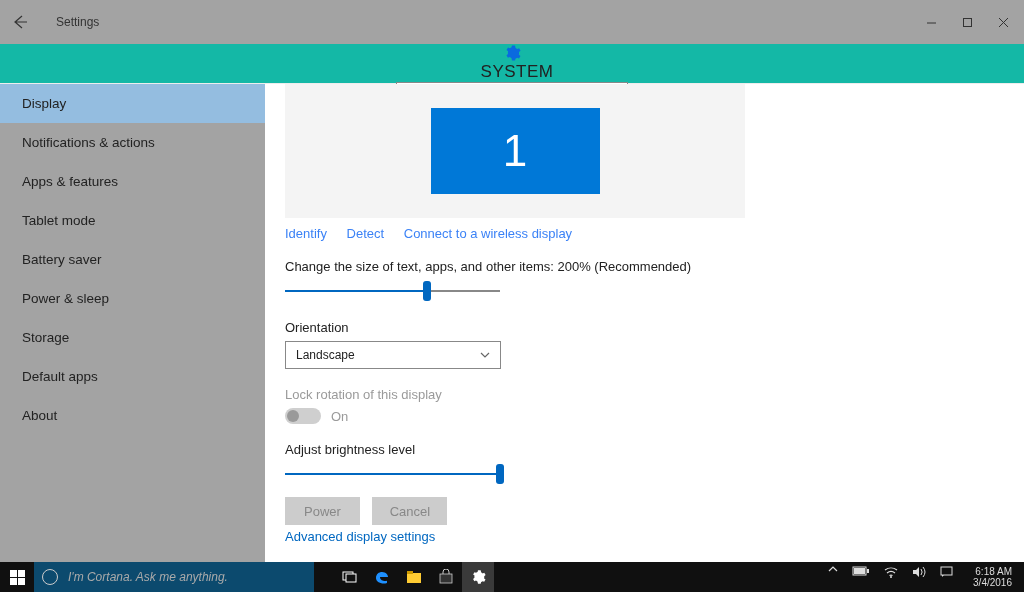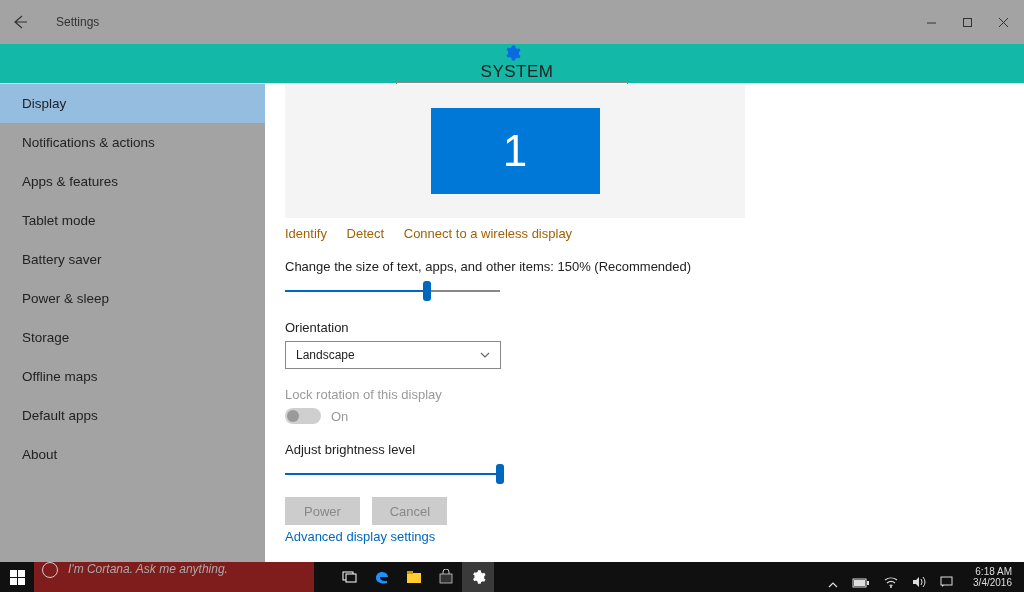--- a/index.html
+++ b/index.html
@@ -72,21 +72,21 @@
   margin-top: 0;
 }
 .monitor {
   width: 169px; height: 86px;
   background: #0078d7;
   color: #fff;
   display: flex; align-items: center; justify-content: center;
   font-size: 44px; font-weight: 200;
 }
 .link-row { margin-top: 8px; font-size: 13px; }
-.link-row a { color: #a16207; text-decoration: none; margin-right: 16px; cursor: pointer; }
+.link-row a { color: #3b82f6; text-decoration: none; margin-right: 16px; cursor: pointer; }
 .label { font-size: 13px; color: #222; margin-top: 18px; }
 .label-dim { color: #9a9a9a; }
 
 
 .slider-wrap { width: 215px; height: 22px; position: relative; margin-top: 6px; }
 .slider-track {
   position: absolute; top: 50%; left: 0; right: 0;
   height: 2px; background: #888; transform: translateY(-50%);
 }
 .slider-fill {
@@ -144,37 +144,37 @@
   display: flex; align-items: center;
   color: #fff; font-size: 11px;
 }
 .taskbar .start {
   width: 34px; height: 100%;
   display: flex; align-items: center; justify-content: center;
   cursor: pointer;
 }
 .taskbar .cortana {
   width: 280px; height: 100%;
-  display: flex; 
-  background: #7f1d1d;
+  display: flex; align-items: center;
+  background: #0c4a6e;
   padding-left: 8px; gap: 10px;
   color: #aaa; font-style: italic; font-size: 12px;
 }
 .taskbar .cortana .circle {
   width: 16px; height: 16px;
   border: 1.6px solid #ccc; border-radius: 50%;
 }
 .taskbar .app-icons { display: flex; height: 100%; align-items:center; margin-left: 20px;}
 .taskbar .app-icons .ti {
   width: 32px; height: 100%;
   display: flex; align-items: center; justify-content: center;
   cursor: pointer; font-size: 14px;
 }
 .taskbar .app-icons .ti.active { background: #3a3a3a; }
-.taskbar .tray { margin-left: auto; display: flex; align-items: flex-end; gap: 14px; padding-right: 6px; color: #ddd; }
+.taskbar .tray { margin-left: auto; display: flex; align-items: flex-start; gap: 14px; padding-right: 6px; color: #ddd; }
 .taskbar .tray .ic { font-size: 12px; cursor: pointer; }
 .taskbar .clock { text-align: right; line-height: 1.1; font-size: 10px; padding: 0 6px; }
 
 
 .winlogo { display: grid; grid-template-columns: 7px 7px; grid-template-rows: 7px 7px; gap: 1px; }
 .winlogo div { background: #fff; }
 
 svg { display:block; }
 </style>
 </head>
@@ -228,39 +228,38 @@
 <div class="main">
 
   <div class="sidebar">
     <div class="item selected"><span>Display</span></div>
     <div class="item"><span>Notifications &amp; actions</span></div>
     <div class="item"><span>Apps &amp; features</span></div>
     <div class="item"><span>Tablet mode</span></div>
     <div class="item"><span>Battery saver</span></div>
     <div class="item"><span>Power &amp; sleep</span></div>
     <div class="item"><span>Storage</span></div>
-    <div class="item"><span>Offline maps</span></div>
     <div class="item"><span>Default apps</span></div>
     <div class="item"><span>About</span></div>
   </div>
 
   <div class="content">
     <div class="monitor-area">
       <div class="monitor">
         <span>1</span>
       </div>
     </div>
 
     <div class="link-row">
       <a>Identify</a>
       <a>Detect</a>
       <a>Connect to a wireless display</a>
     </div>
 
-    <div class="label">Change the size of text, apps, and other items: 150% (Recommended)</div>
+    <div class="label">Change the size of text, apps, and other items: 200% (Recommended)</div>
     <div class="slider-wrap">
       <div class="slider-track"></div>
       <div class="slider-fill" style="width:66%"></div>
       <div class="slider-thumb" style="left:66%"></div>
     </div>
 
     <div class="label">Orientation</div>
     <div class="dropdown">
       <span>Landscape</span>
       <span class="chev">

